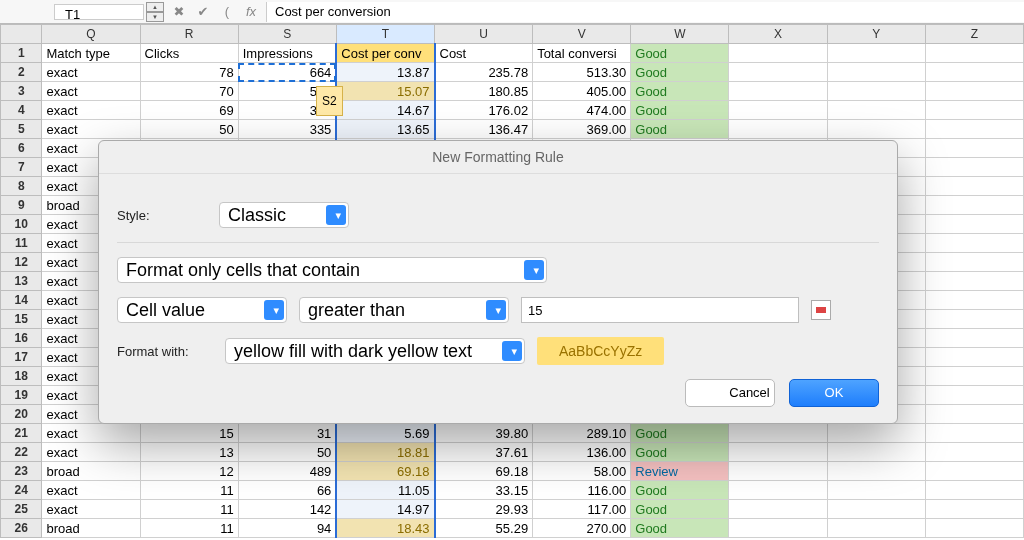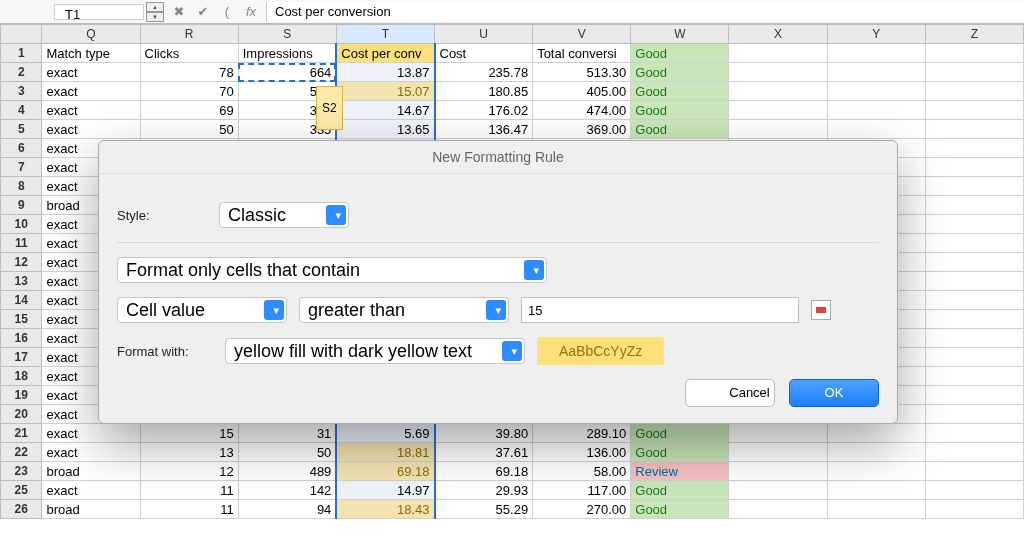--- a/index.html
+++ b/index.html
@@ -161,21 +161,21 @@
   }
   .btn.cancel { background:#fff; border:1px solid #bbb;padding-left:39px;}
   .btn.ok { background:linear-gradient(#4ea3ff,#1e7efc); color:#fff; border:1px solid #0f62d6;text-align:center;}
   hr.sep { border:none; border-top:1px solid #d8d8d8; margin:8px 0 4px;}
   .tooltip {
     position:absolute;
     left:316px; top:62px;
     background:#ffe9a8;
     border:1px solid #d6b24a;
     font-size:12px;
-    padding:14px 5px;
+    padding:7px 5px;
   }
 </style>
 </head>
 <body>
 
 <div class="topbar">
   <div class="namebox">T1</div>
   <div class="stepper">
       <div>▲</div>
       <div>▼</div>
@@ -493,20 +493,33 @@
         </tr>
         <tr>
           <td class="rowhead">23</td>
           <td class="cell txt">broad</td>
           <td class="cell num">12</td>
           <td class="cell num">489</td>
           <td class="cell num tcol cost-cell cost-hi">69.18</td>
           <td class="cell num">69.18</td>
           <td class="cell num">58.00</td>
           <td class="cell txt review">Review</td>
+          <td class="cell num"></td>
+          <td class="cell num"></td>
+          <td class="cell num"></td>
+        </tr>
+        <tr>
+          <td class="rowhead">24</td>
+          <td class="cell txt">exact</td>
+          <td class="cell num">11</td>
+          <td class="cell num">66</td>
+          <td class="cell num tcol cost-cell">11.05</td>
+          <td class="cell num">33.15</td>
+          <td class="cell num">116.00</td>
+          <td class="cell txt good">Good</td>
           <td class="cell num"></td>
           <td class="cell num"></td>
           <td class="cell num"></td>
         </tr>
         <tr>
           <td class="rowhead">25</td>
           <td class="cell txt">exact</td>
           <td class="cell num">11</td>
           <td class="cell num">142</td>
           <td class="cell num tcol cost-cell">14.97</td>

